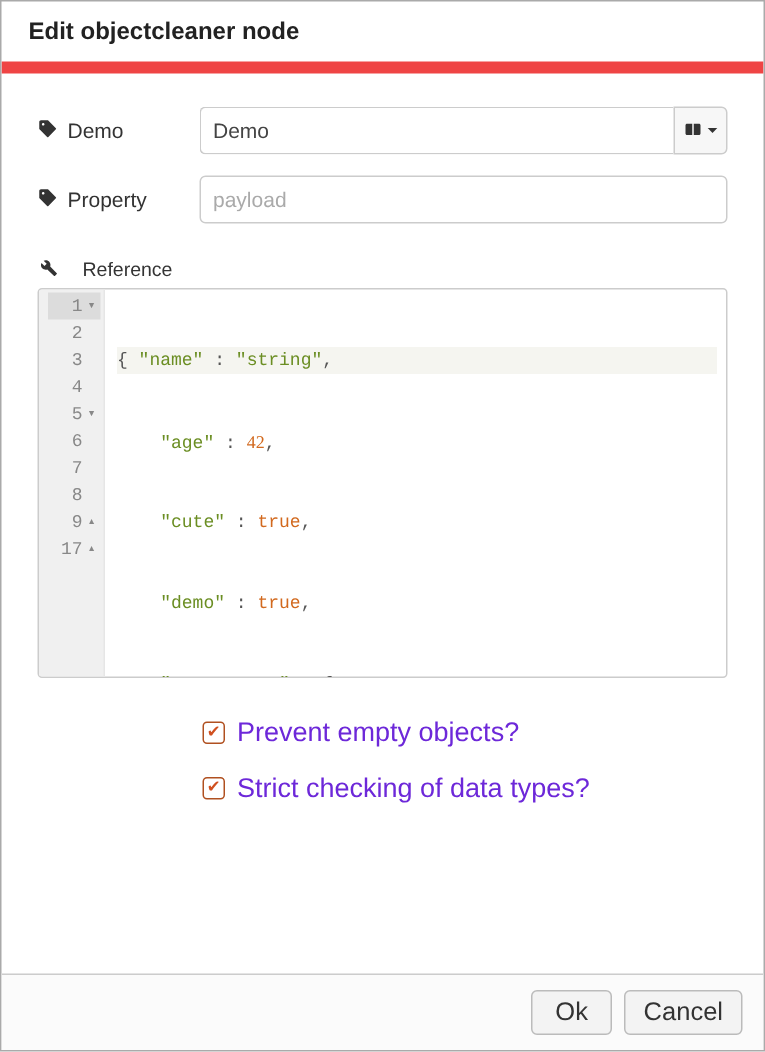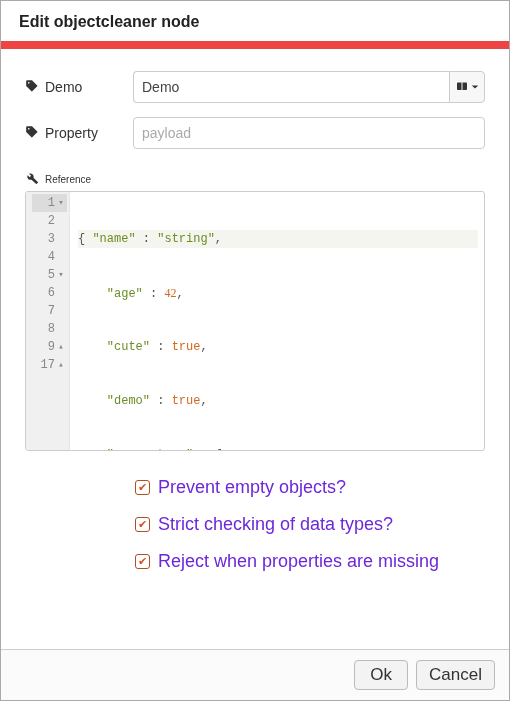--- a/index.html
+++ b/index.html
@@ -76,24 +76,24 @@
     display: flex;
     align-items: center;
     justify-content: center;
     gap: 3px;
     cursor: pointer;
   }
   .type-btn svg { display: block; }
   .section-label {
     display: flex;
     align-items: center;
-    gap: 6px;
+    gap: 16px;
     margin: 22px 0 4px 0;
     color: #333;
-    font-size: 10px;
+    font-size: 13px;
   }
   .editor {
     border: 1px solid #ccc;
     border-radius: 3px;
     height: 260px;
     display: flex;
     overflow: hidden;
     font-family: Menlo, Consolas, "Courier New", monospace;
     font-size: 12px;
     line-height: 18px;
@@ -312,24 +312,20 @@
 
   <div class="checks">
     <div class="check-row">
       <span class="nr-check checked"></span>
       <span>Prevent empty objects?</span>
     </div>
     <div class="check-row">
       <span class="nr-check checked"></span>
       <span>Strict checking of data types?</span>
     </div>
-    <div class="check-row">
-      <span class="nr-check checked"></span>
-      <span>Reject when properties are missing</span>
-    </div>
   </div>
 
 </div>
 
 <div class="footer">
   <button class="btn">Ok</button>
   <button class="btn">Cancel</button>
 </div>
 
 </body></html>

